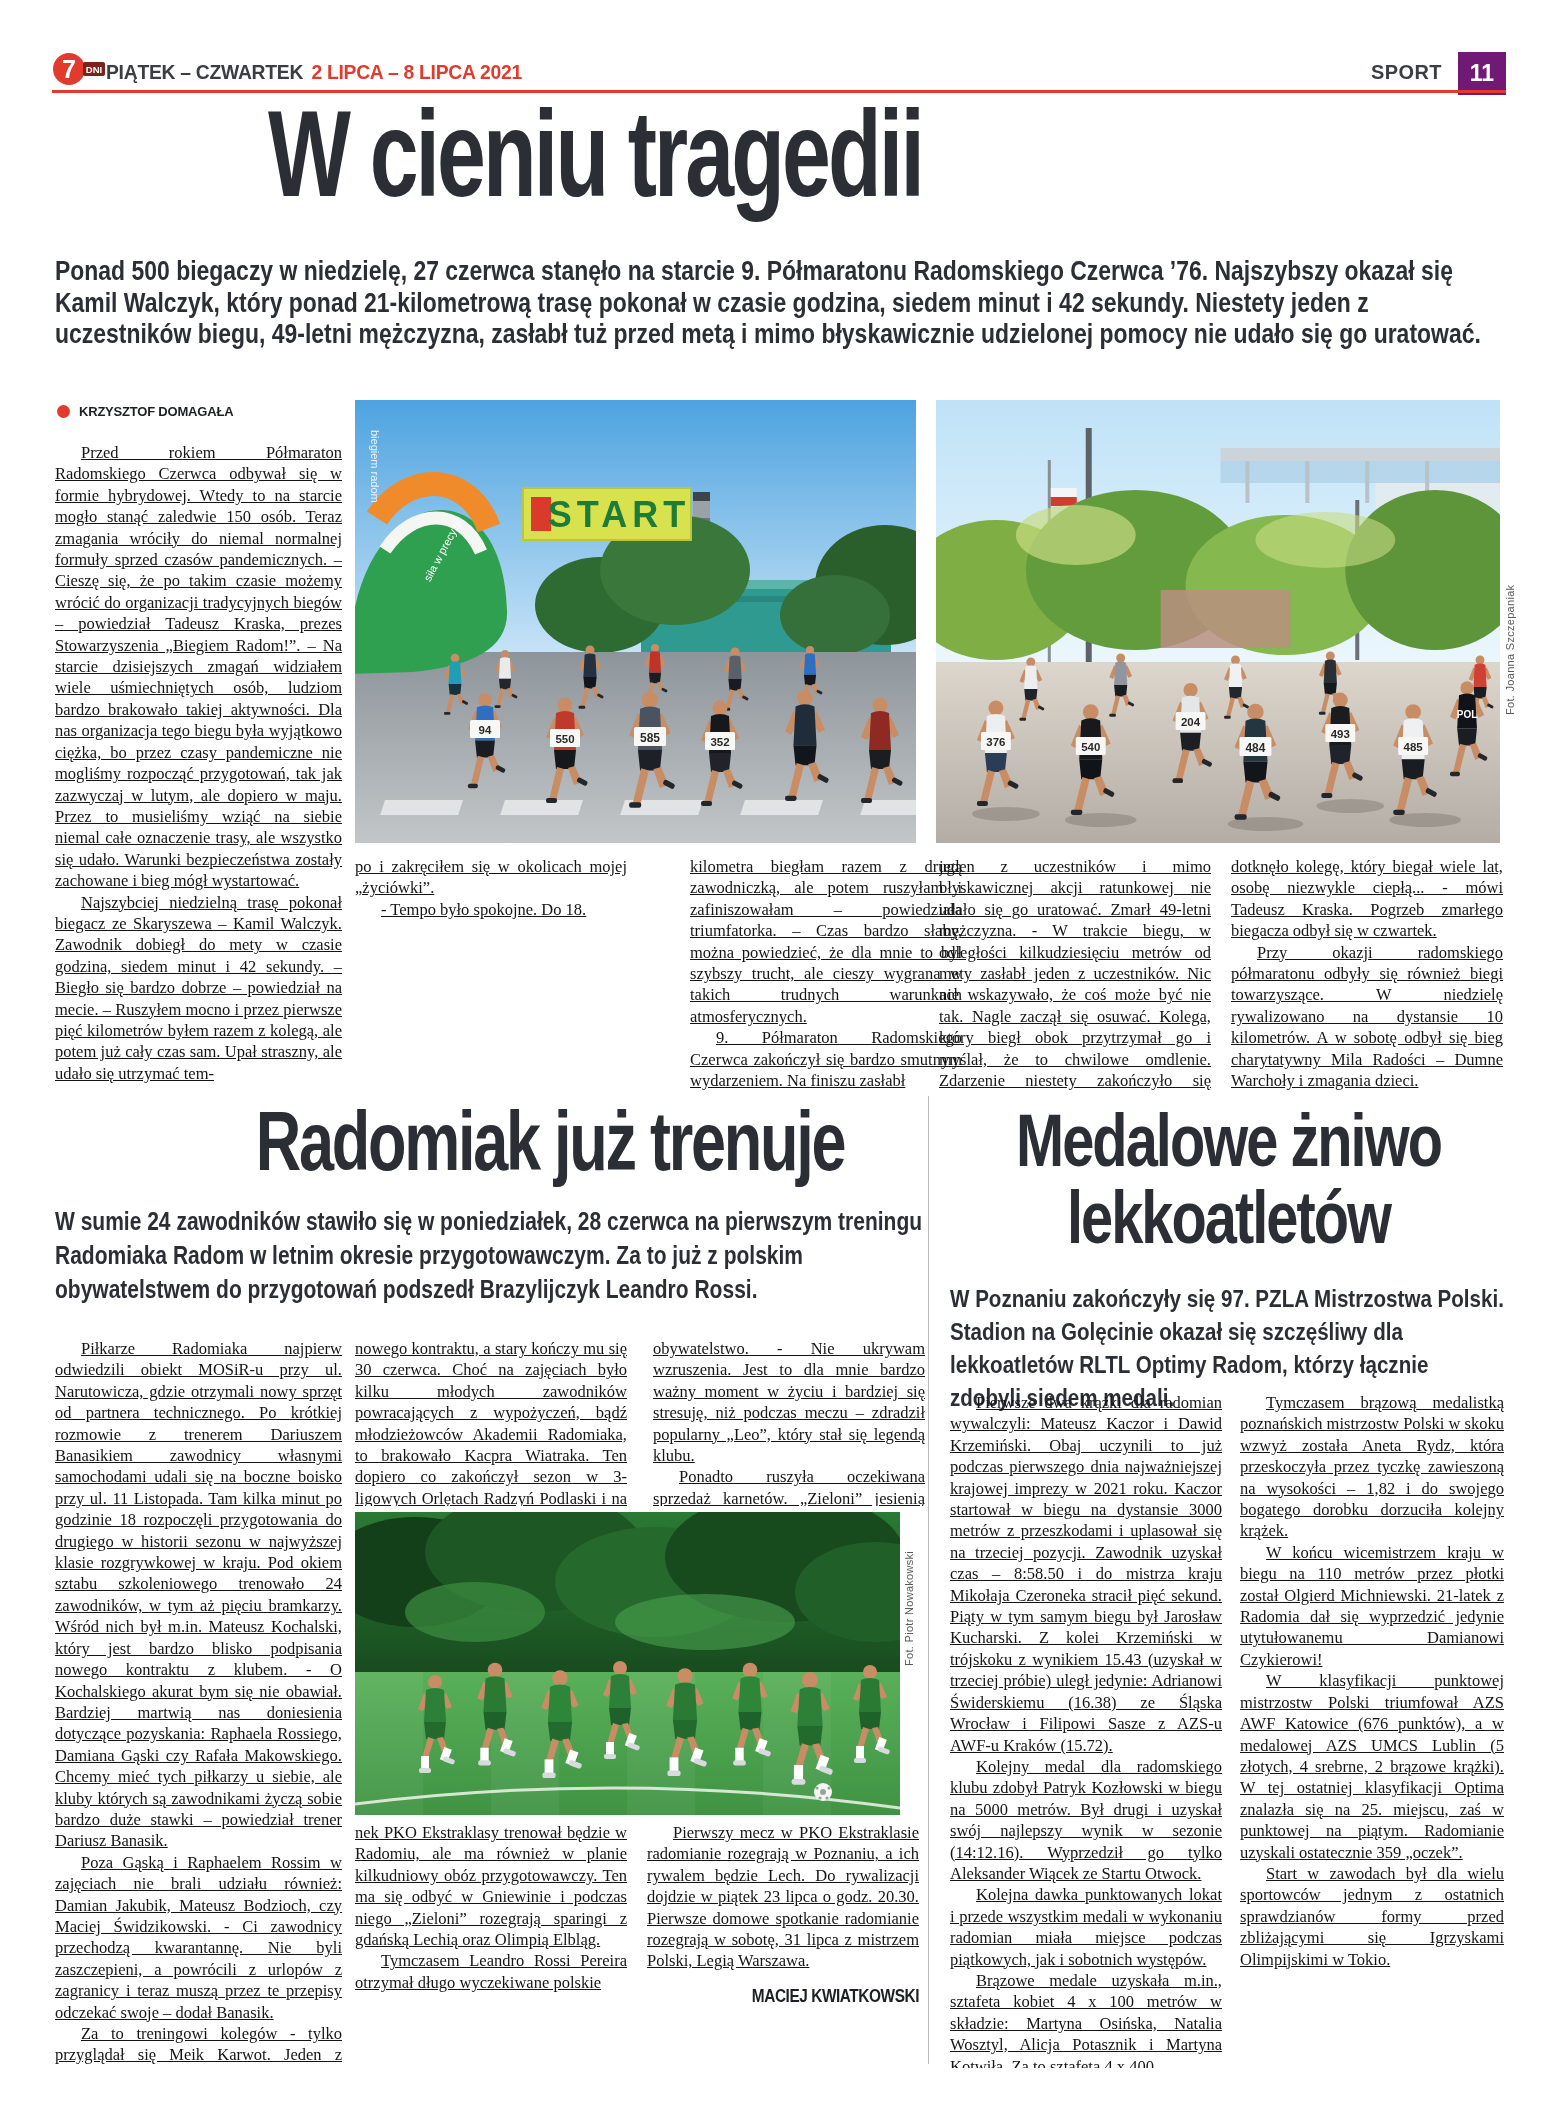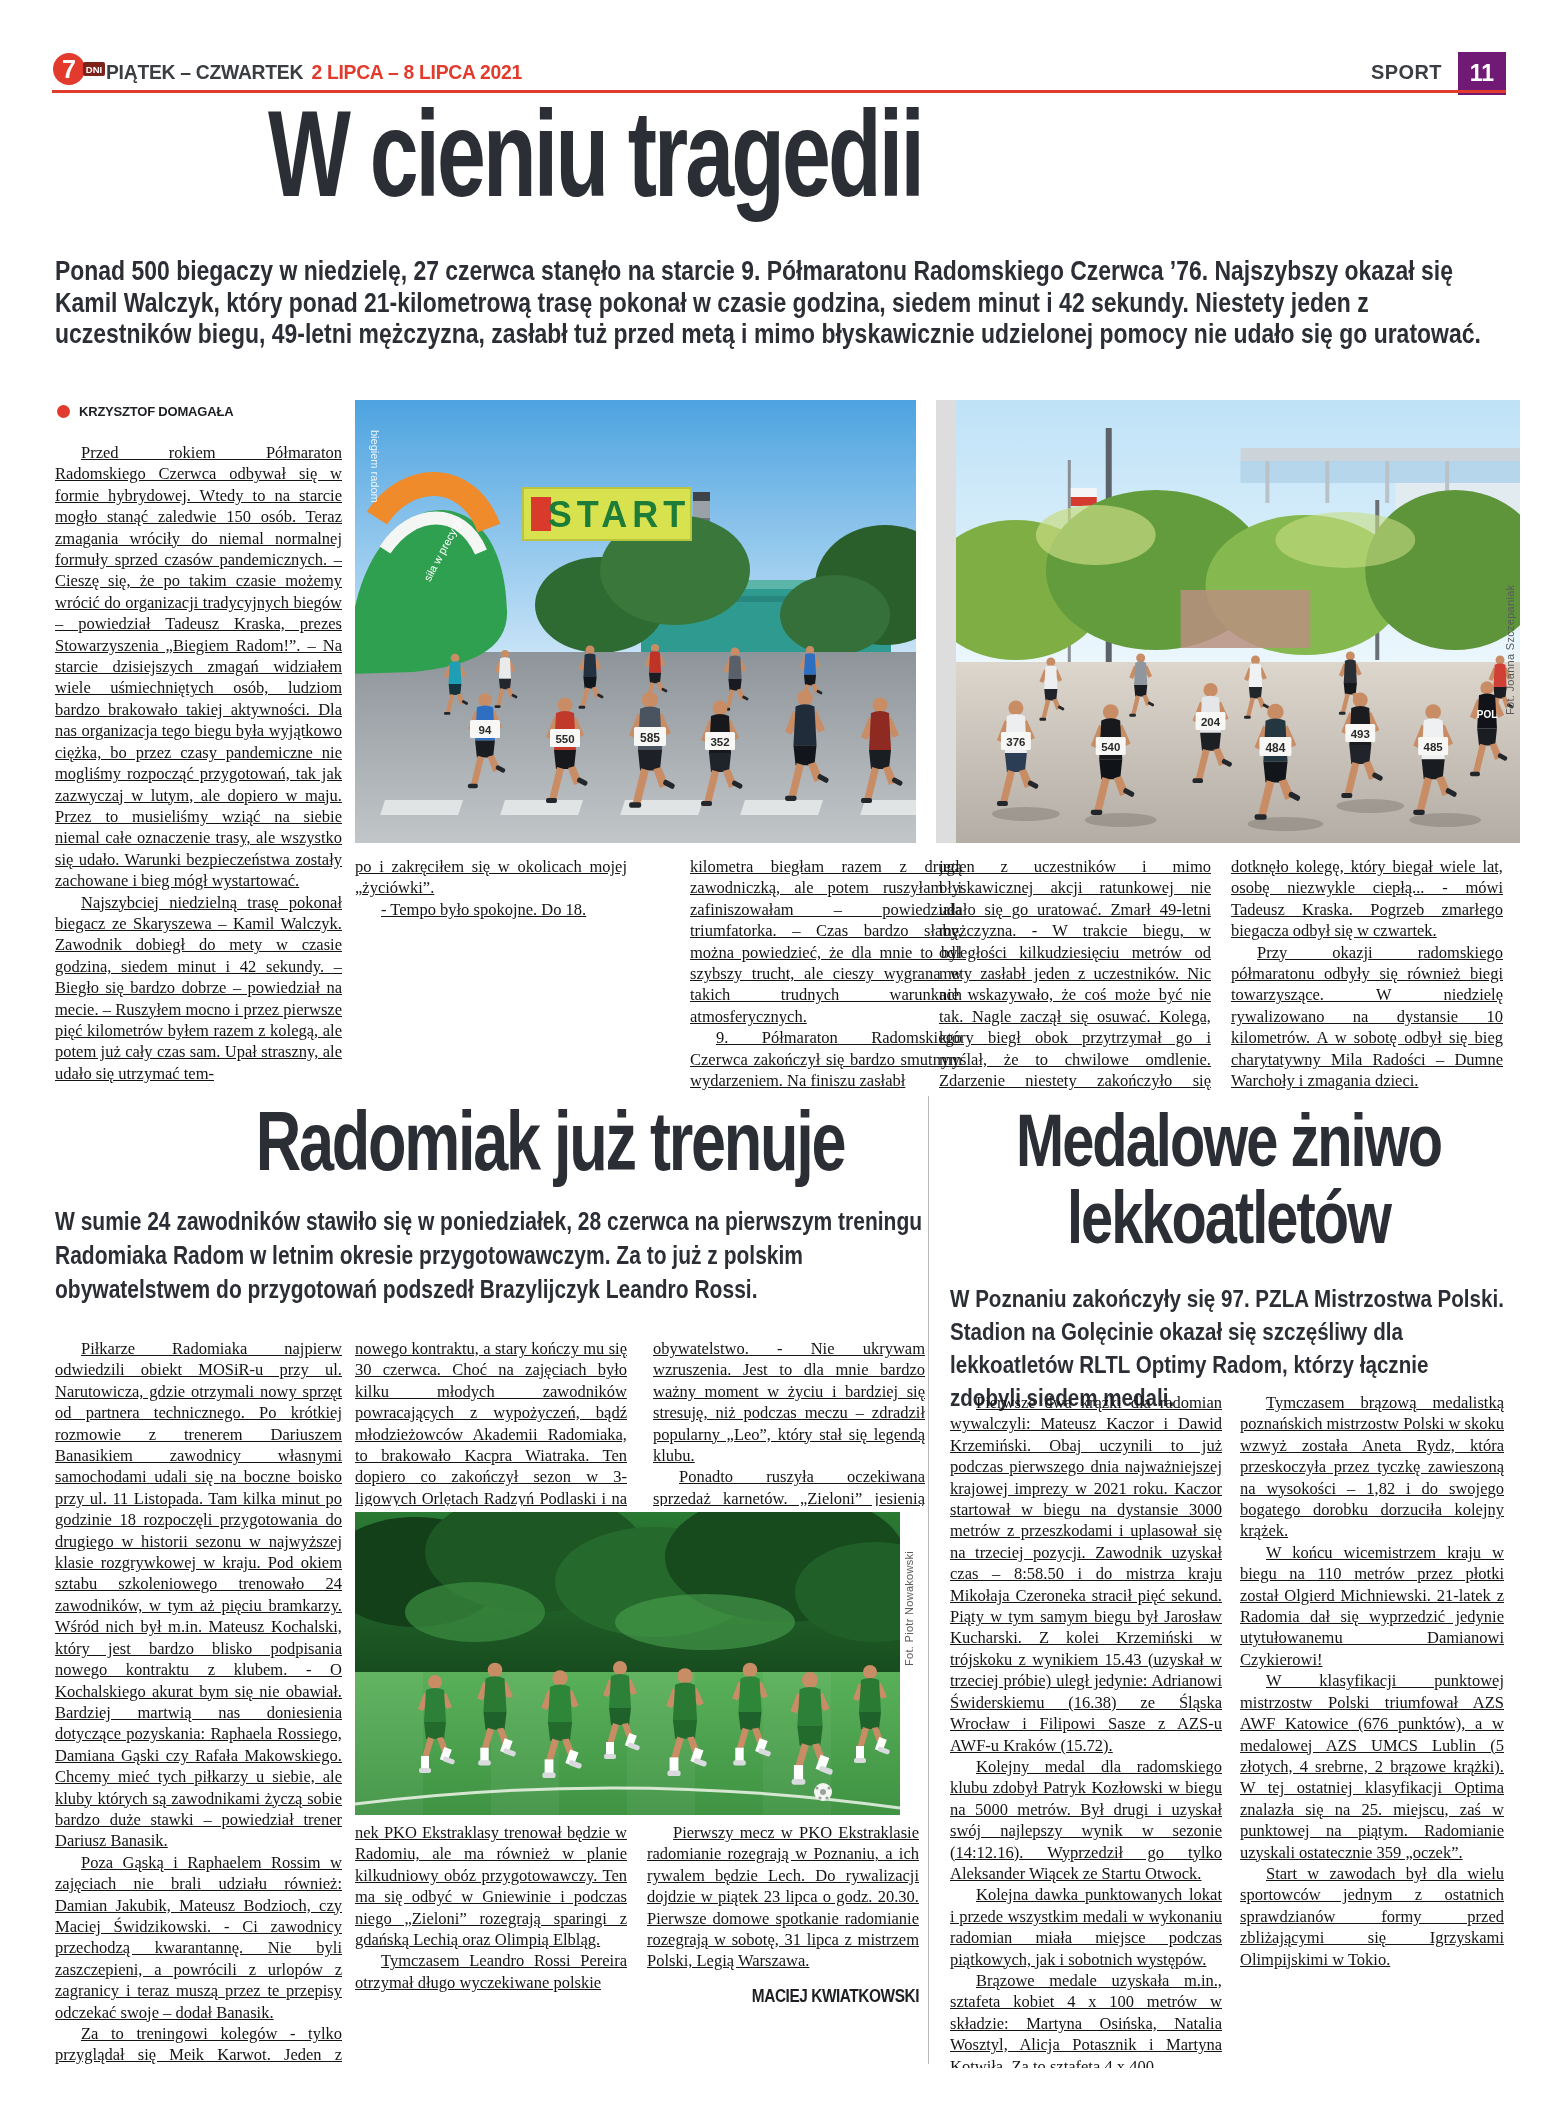--- a/index.html
+++ b/index.html
@@ -201,21 +201,21 @@
         <rect x="-16" y="-13" width="32" height="19" rx="1.5" fill="#f7f7f5"></rect>
         <text y="2" text-anchor="middle" font-size="12" font-weight="bold" font-family="Liberation Sans,sans-serif" fill="#2a2a2a">585</text>
       </g>
       <g transform="translate(365,344)">
         <rect x="-15" y="-12" width="30" height="18" rx="1.5" fill="#f7f7f5"></rect>
         <text y="2" text-anchor="middle" font-size="11.5" font-weight="bold" font-family="Liberation Sans,sans-serif" fill="#2a2a2a">352</text>
       </g>
     </svg>
   </div>
 
-  <div class="abs photo" style="left:936px;top:400px;width:564px;height:443px;padding-left:20px;">
+  <div class="abs photo" style="left:936px;top:400px;width:564px;height:443px;">
     <svg viewBox="0 0 565 443" preserveAspectRatio="none">
       <rect x="0" y="0" width="565" height="280" fill="url(#skyG2)"></rect>
       <g>
         <rect x="285" y="48" width="280" height="13" fill="#ccd4da"></rect>
         <rect x="285" y="61" width="280" height="22" fill="#9fc4dd" opacity=".5"></rect>
         <rect x="440" y="83" width="125" height="30" fill="#e6ebee" opacity=".8"></rect>
         <rect x="310" y="61" width="4" height="42" fill="#b9c2c9"></rect>
         <rect x="370" y="61" width="4" height="42" fill="#b9c2c9"></rect>
         <rect x="430" y="61" width="4" height="42" fill="#b9c2c9"></rect>
         <rect x="490" y="61" width="4" height="42" fill="#b9c2c9"></rect>

